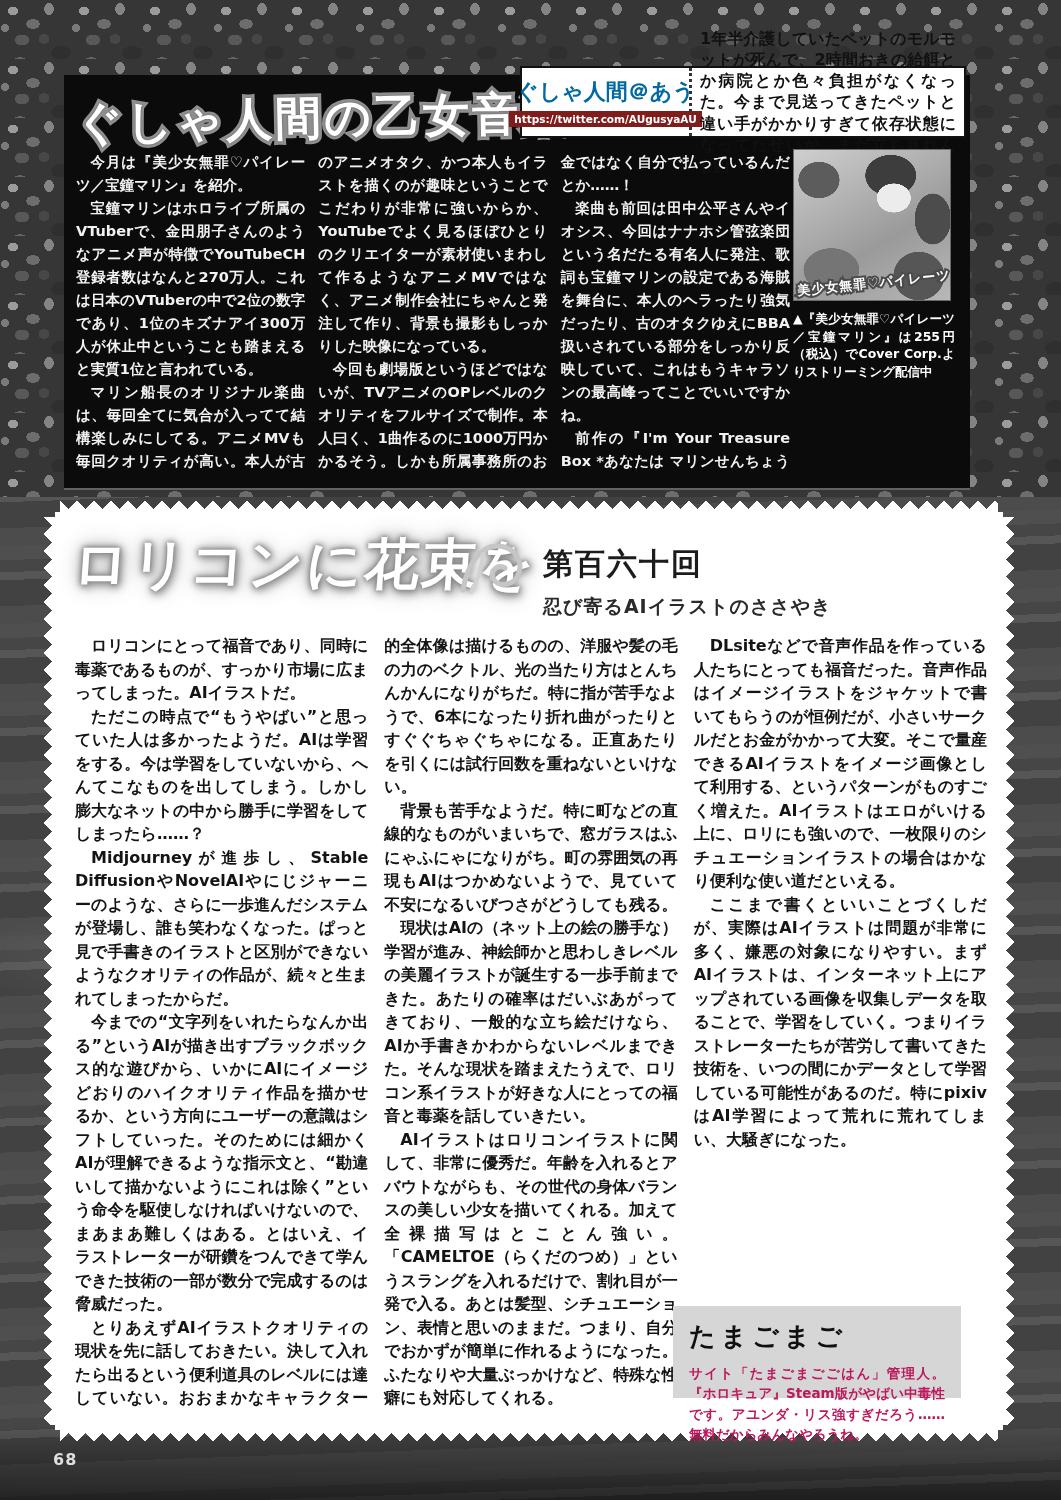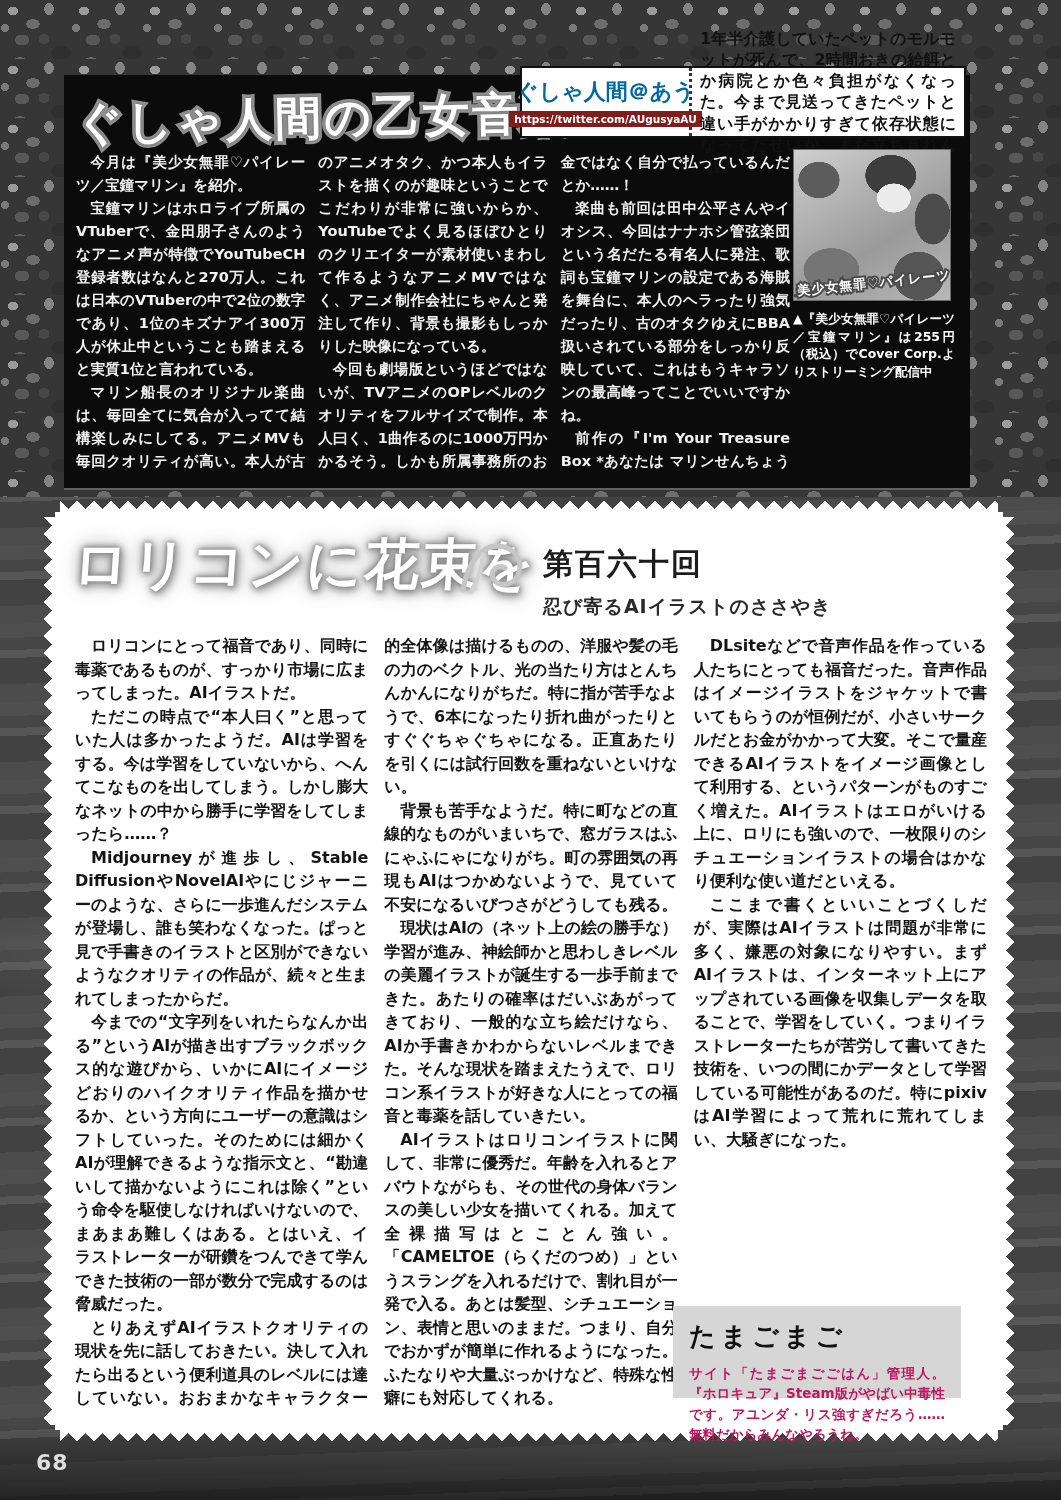--- a/index.html
+++ b/index.html
@@ -118,21 +118,21 @@
     font-size:16px; line-height:23.5px; font-weight:600; color:#141414;
     text-align:justify; overflow:hidden;
   }
   .main-body p { margin:0; text-indent:1em; }
   .tamago-box {
     position:absolute; left:618px; top:794px; width:288px; height:92px;
     background:#d6d6d6; padding:13px 16px 10px; z-index:2;
   }
   .tamago-name { font-size:26px; font-weight:900; color:#101010; letter-spacing:5px; }
   .tamago-bio { margin:9px 0 0; font-size:13.5px; line-height:1.5; font-weight:700; color:#be185d; text-align:justify; }
-  .page-number { position:absolute; left:36px; top:1450px; font-size:22px; font-weight:600; color:#dedede; letter-spacing:1px; }
+  .page-number { position:absolute; left:53px; top:1450px; font-size:16px; font-weight:600; color:#dedede; letter-spacing:1px; }
 </style>
 </head>
 <body>
 
 <div class="page">
   <div class="leaf-band"></div>
 
   <section class="music-panel">
     <h1 class="music-title">ぐしゃ人間の乙女音楽室</h1>
 
@@ -172,21 +172,21 @@
       <path d="M6 56 C 10 30 24 12 40 12 C 58 12 67 28 61 41 C 56 52 40 54 36 44 C 33 36 41 30 48 34" fill="none" stroke="#c6c6c6" stroke-width="5" stroke-linecap="round"></path>
       <path d="M14 58 C 21 46 25 34 26 20" fill="none" stroke="#d2d2d2" stroke-width="4" stroke-linecap="round"></path>
     </svg>
     <div class="episode">
       <div class="ep-num">第百六十回</div>
       <div class="ep-sub">忍び寄るAIイラストのささやき</div>
     </div>
 
     <div class="main-body">
         <p>ロリコンにとって福音であり、同時に毒薬であるものが、すっかり市場に広まってしまった。AIイラストだ。</p>
-        <p>ただこの時点で“本人曰く”と思っていた人は多かったようだ。AIは学習をする。今は学習をしていないから、へんてこなものを出してしまう。しかし膨大なネットの中から勝手に学習をしてしまったら……？</p>
+        <p>ただこの時点で“もうやばい”と思っていた人は多かったようだ。AIは学習をする。今は学習をしていないから、へんてこなものを出してしまう。しかし膨大なネットの中から勝手に学習をしてしまったら……？</p>
         <p>Midjourneyが進歩し、Stable DiffusionやNovelAIやにじジャーニーのような、さらに一歩進んだシステムが登場し、誰も笑わなくなった。ぱっと見で手書きのイラストと区別ができないようなクオリティの作品が、続々と生まれてしまったからだ。</p>
         <p>今までの“文字列をいれたらなんか出る”というAIが描き出すブラックボックス的な遊びから、いかにAIにイメージどおりのハイクオリティ作品を描かせるか、という方向にユーザーの意識はシフトしていった。そのためには細かくAIが理解できるような指示文と、“勘違いして描かないようにこれは除く”という命令を駆使しなければいけないので、まあまあ難しくはある。とはいえ、イラストレーターが研鑽をつんできて学んできた技術の一部が数分で完成するのは脅威だった。</p>
         <p>とりあえずAIイラストクオリティの現状を先に話しておきたい。決して入れたら出るという便利道具のレベルには達していない。おおまかなキャラクター的全体像は描けるものの、洋服や髪の毛の力のベクトル、光の当たり方はとんちんかんになりがちだ。特に指が苦手なようで、6本になったり折れ曲がったりとすぐぐちゃぐちゃになる。正直あたりを引くには試行回数を重ねないといけない。</p>
         <p>背景も苦手なようだ。特に町などの直線的なものがいまいちで、窓ガラスはふにゃふにゃになりがち。町の雰囲気の再現もAIはつかめないようで、見ていて不安になるいびつさがどうしても残る。</p>
         <p>現状はAIの（ネット上の絵の勝手な）学習が進み、神絵師かと思わしきレベルの美麗イラストが誕生する一歩手前まできた。あたりの確率はだいぶあがってきており、一般的な立ち絵だけなら、AIか手書きかわからないレベルまできた。そんな現状を踏まえたうえで、ロリコン系イラストが好きな人にとっての福音と毒薬を話していきたい。</p>
         <p>AIイラストはロリコンイラストに関して、非常に優秀だ。年齢を入れるとアバウトながらも、その世代の身体バランスの美しい少女を描いてくれる。加えて全裸描写はとことん強い。「CAMELTOE（らくだのつめ）」というスラングを入れるだけで、割れ目が一発で入る。あとは髪型、シチュエーション、表情と思いのままだ。つまり、自分でおかずが簡単に作れるようになった。ふたなりや大量ぶっかけなど、特殊な性癖にも対応してくれる。</p>
         <p>DLsiteなどで音声作品を作っている人たちにとっても福音だった。音声作品はイメージイラストをジャケットで書いてもらうのが恒例だが、小さいサークルだとお金がかかって大変。そこで量産できるAIイラストをイメージ画像として利用する、というパターンがものすごく増えた。AIイラストはエロがいける上に、ロリにも強いので、一枚限りのシチュエーションイラストの場合はかなり便利な使い道だといえる。</p>
         <p>ここまで書くといいことづくしだが、実際はAIイラストは問題が非常に多く、嫌悪の対象になりやすい。まずAIイラストは、インターネット上にアップされている画像を収集しデータを取ることで、学習をしていく。つまりイラストレーターたちが苦労して書いてきた技術を、いつの間にかデータとして学習している可能性があるのだ。特にpixivはAI学習によって荒れに荒れてしまい、大騒ぎになった。</p>
       </div>
 

